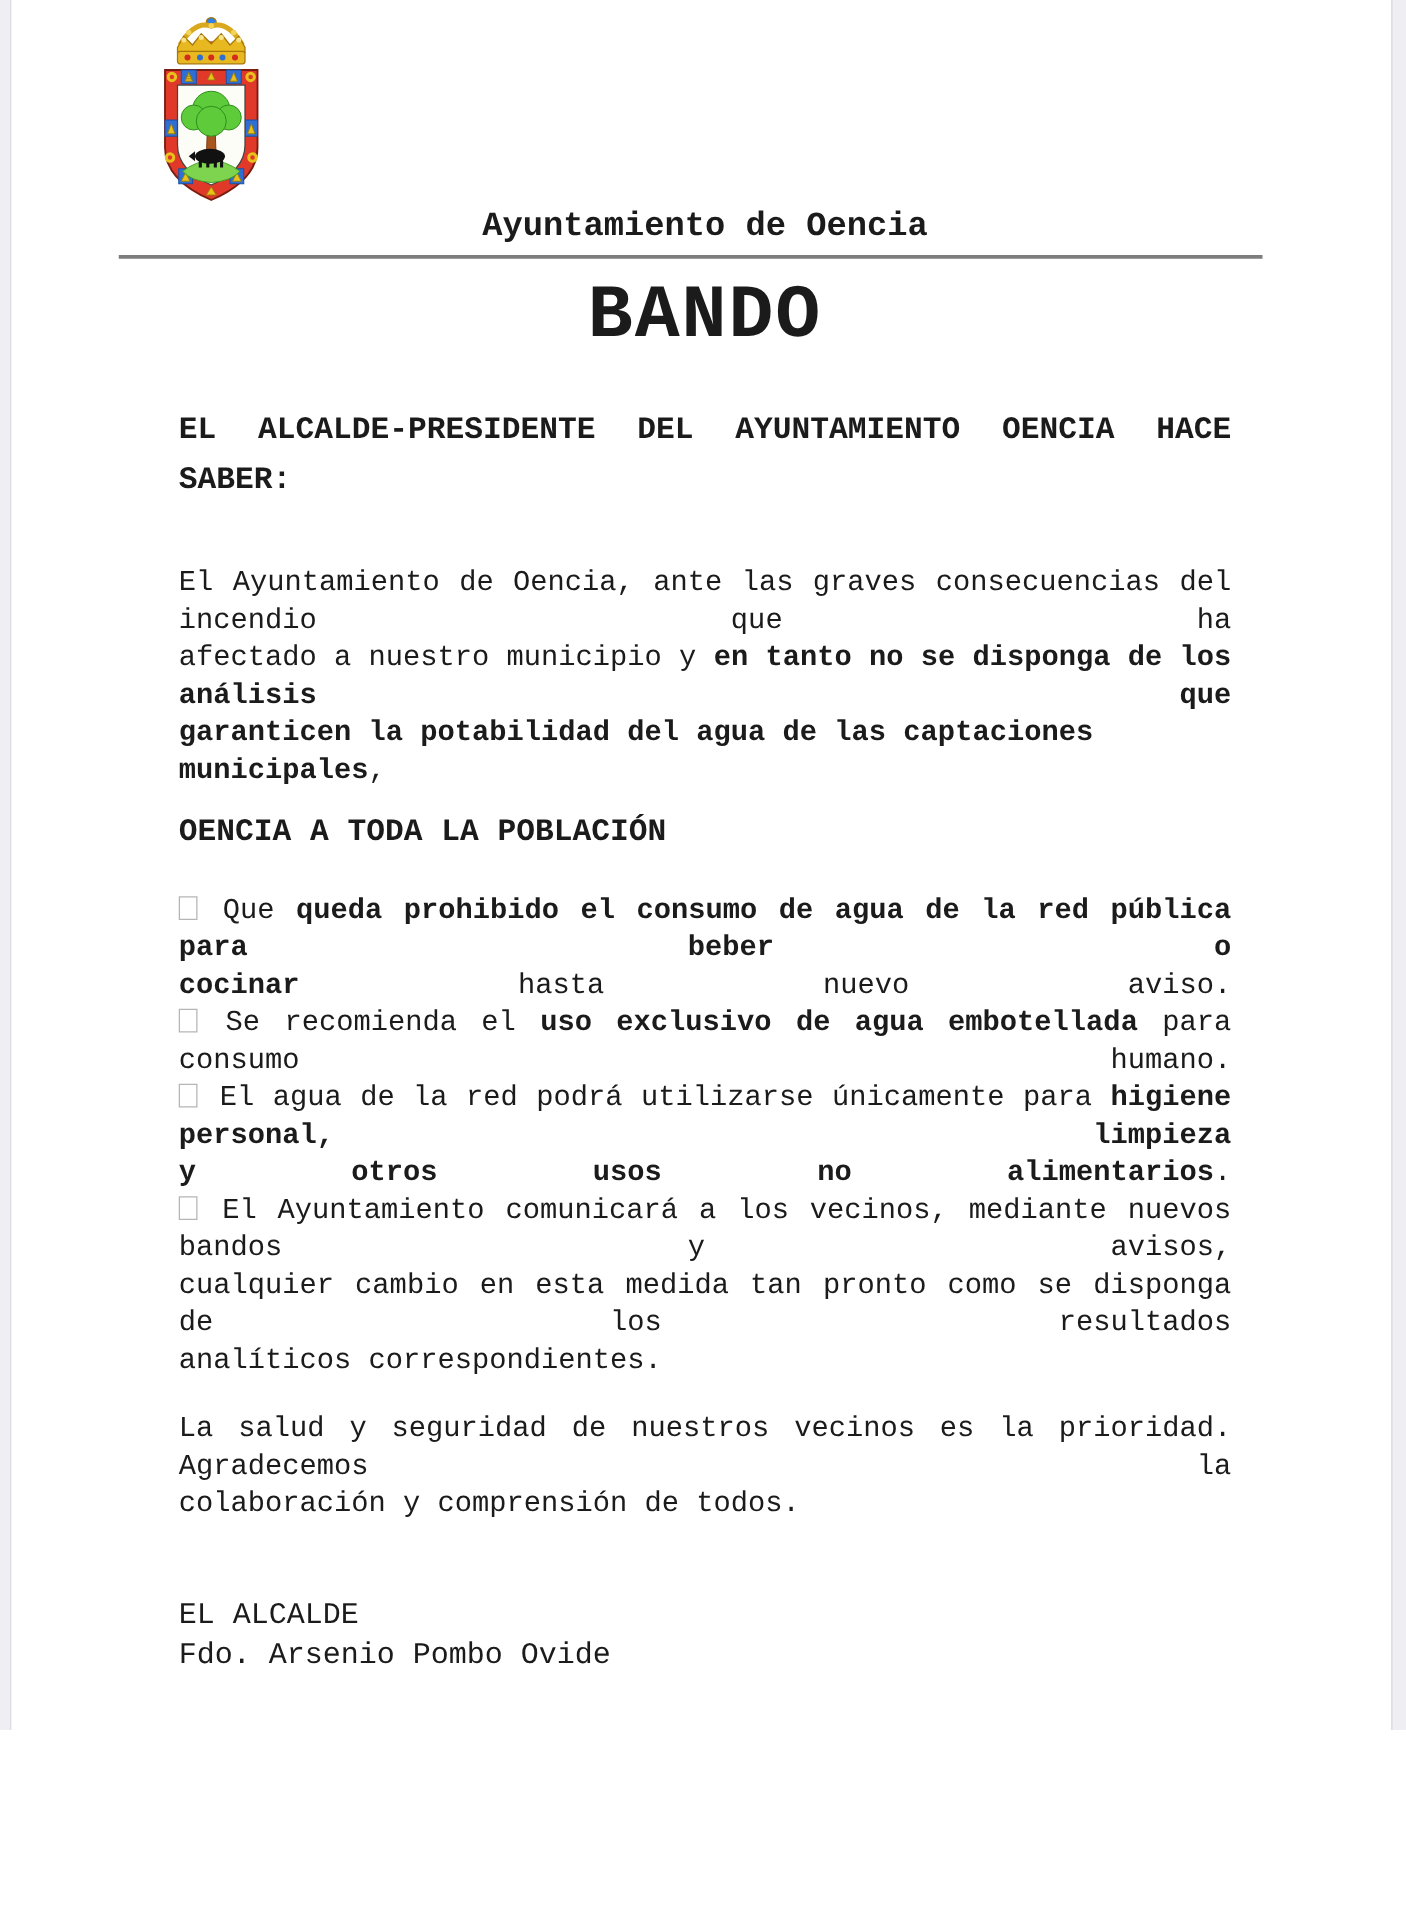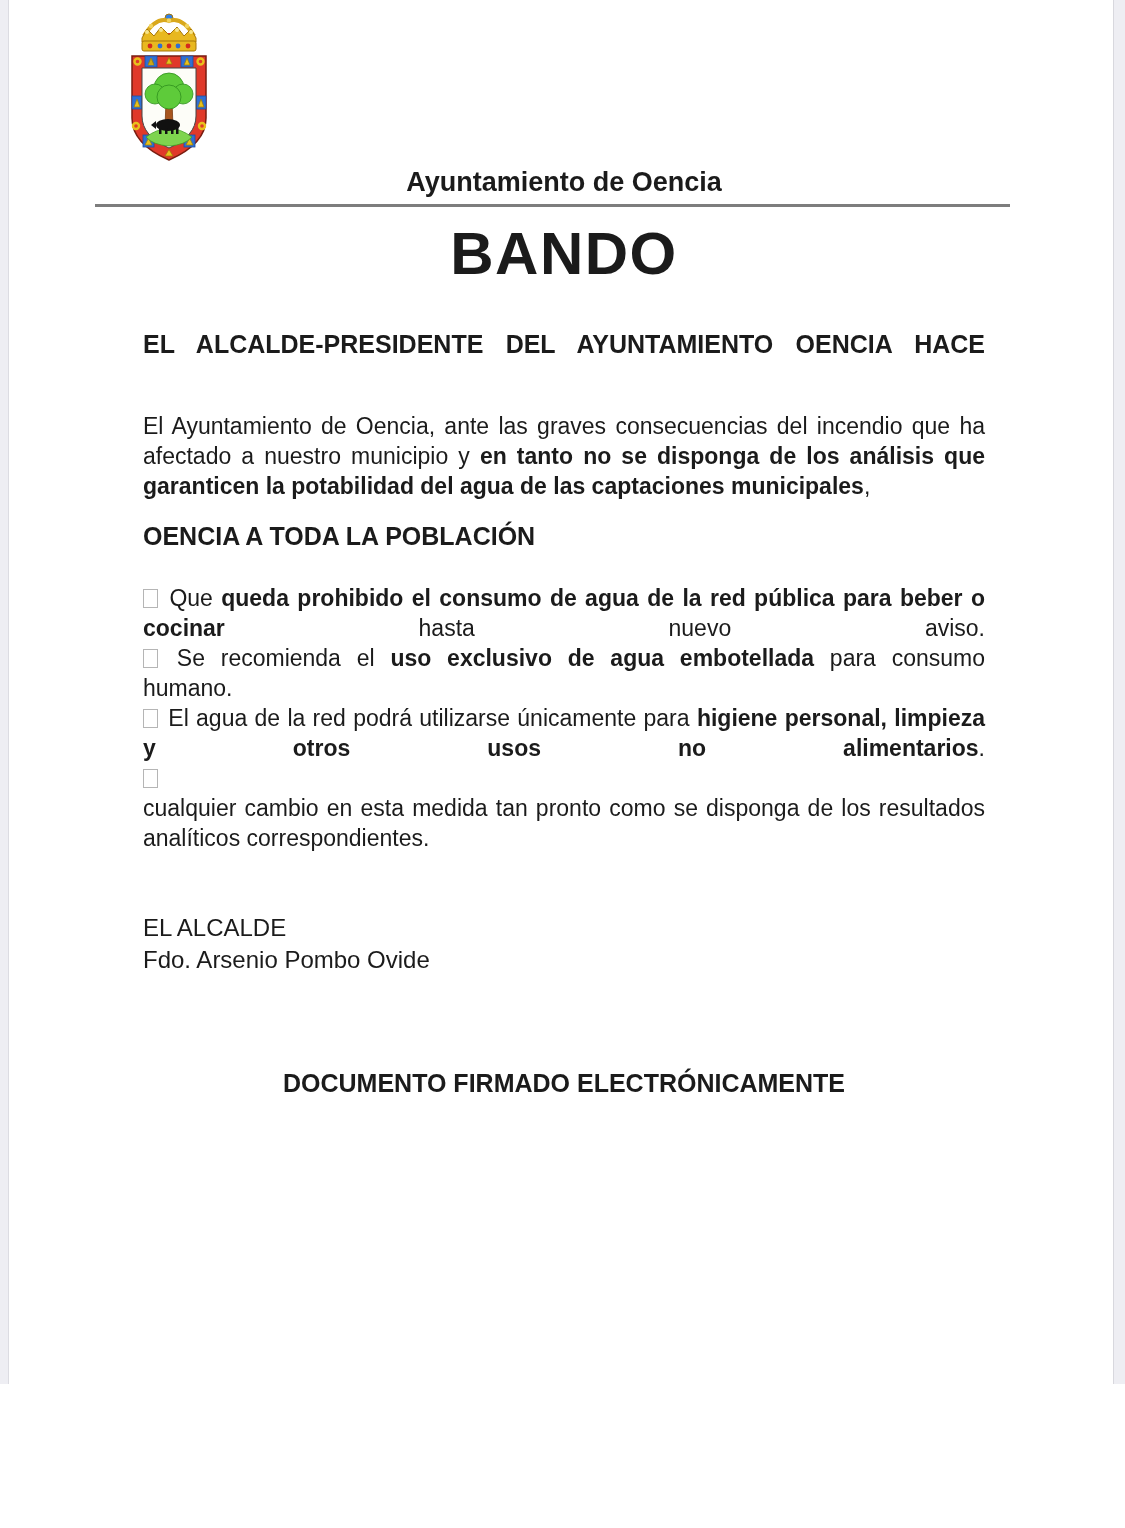--- a/index.html
+++ b/index.html
@@ -1,17 +1,17 @@
 <!DOCTYPE html>
 <html lang="es"><head>
 <meta charset="utf-8">
 <style>
   html,body{margin:0;padding:0;background:#ffffff;}
   .viewport{position:relative;width:1125px;height:1384px;background:#ffffff;overflow:hidden;
-            font-family:Liberation Sans, sans-serif;color:#1b1b1b;}
+            font-family:Liberation Mono, monospace;color:#1b1b1b;}
   .edge{position:absolute;top:0;bottom:0;background:#eeeef3;}
   .edge.left{left:0;width:8px;border-right:1px solid #dcdce2;}
   .edge.right{right:0;width:11px;border-left:1px solid #d8d8de;}
 
   .content{margin:0 140px 0 143px;}
 
   .crest{display:block;margin:12px 0 0 -16px;width:84px;height:150px;}
 
   .org-name{margin-top:4px;text-align:center;font-weight:bold;font-size:27px;line-height:32px;}
   .rule{border:none;border-top:3px solid #7d7d7d;margin:6px -25px 0 -48px;}
@@ -116,20 +116,21 @@
       </svg>
 
       <div class="org-name">Ayuntamiento de Oencia</div>
       <hr class="rule">
     </header>
 
     <h1 class="doc-title">BANDO</h1>
 
     <section class="saber">
       <div class="jline">EL ALCALDE-PRESIDENTE DEL AYUNTAMIENTO OENCIA  HACE</div>
+      <div>SABER:</div>
     </section>
 
     <section class="intro">
       <div class="line jline">El Ayuntamiento de Oencia, ante las graves consecuencias del incendio que ha</div>
       <div class="line jline">
         <span>afectado a nuestro municipio y</span>
         <b>en tanto no se disponga de los análisis que</b>
       </div>
       <div class="line"><b>garanticen la potabilidad del agua de las captaciones municipales</b><span>,</span></div>
     </section>
@@ -157,25 +158,30 @@
 
       <div class="line jline">
         <span class="bmark"></span>
         <span>El agua de la red podrá utilizarse únicamente para</span>
         <b>higiene personal, limpieza</b>
       </div>
       <div class="line jline"><b>y otros usos no alimentarios</b><span>.</span></div>
 
       <div class="line jline">
         <span class="bmark"></span>
+        <span>El Ayuntamiento comunicará a los vecinos, mediante nuevos bandos y avisos,</span>
       </div>
       <div class="line jline">cualquier cambio en esta medida tan pronto como se disponga de los resultados</div>
       <div class="line">analíticos correspondientes.</div>
     </section>
 
+    <section class="salud">
+      <div class="line jline">La salud y seguridad de nuestros vecinos es la prioridad. Agradecemos la</div>
+      <div class="line">colaboración y comprensión de todos.</div>
+    </section>
 
 
     <section class="signature">
       <div>EL ALCALDE</div>
       <div>Fdo. Arsenio Pombo Ovide</div>
     </section>
 
     <footer class="footer-notice">DOCUMENTO FIRMADO ELECTRÓNICAMENTE</footer>
 
   </div>

